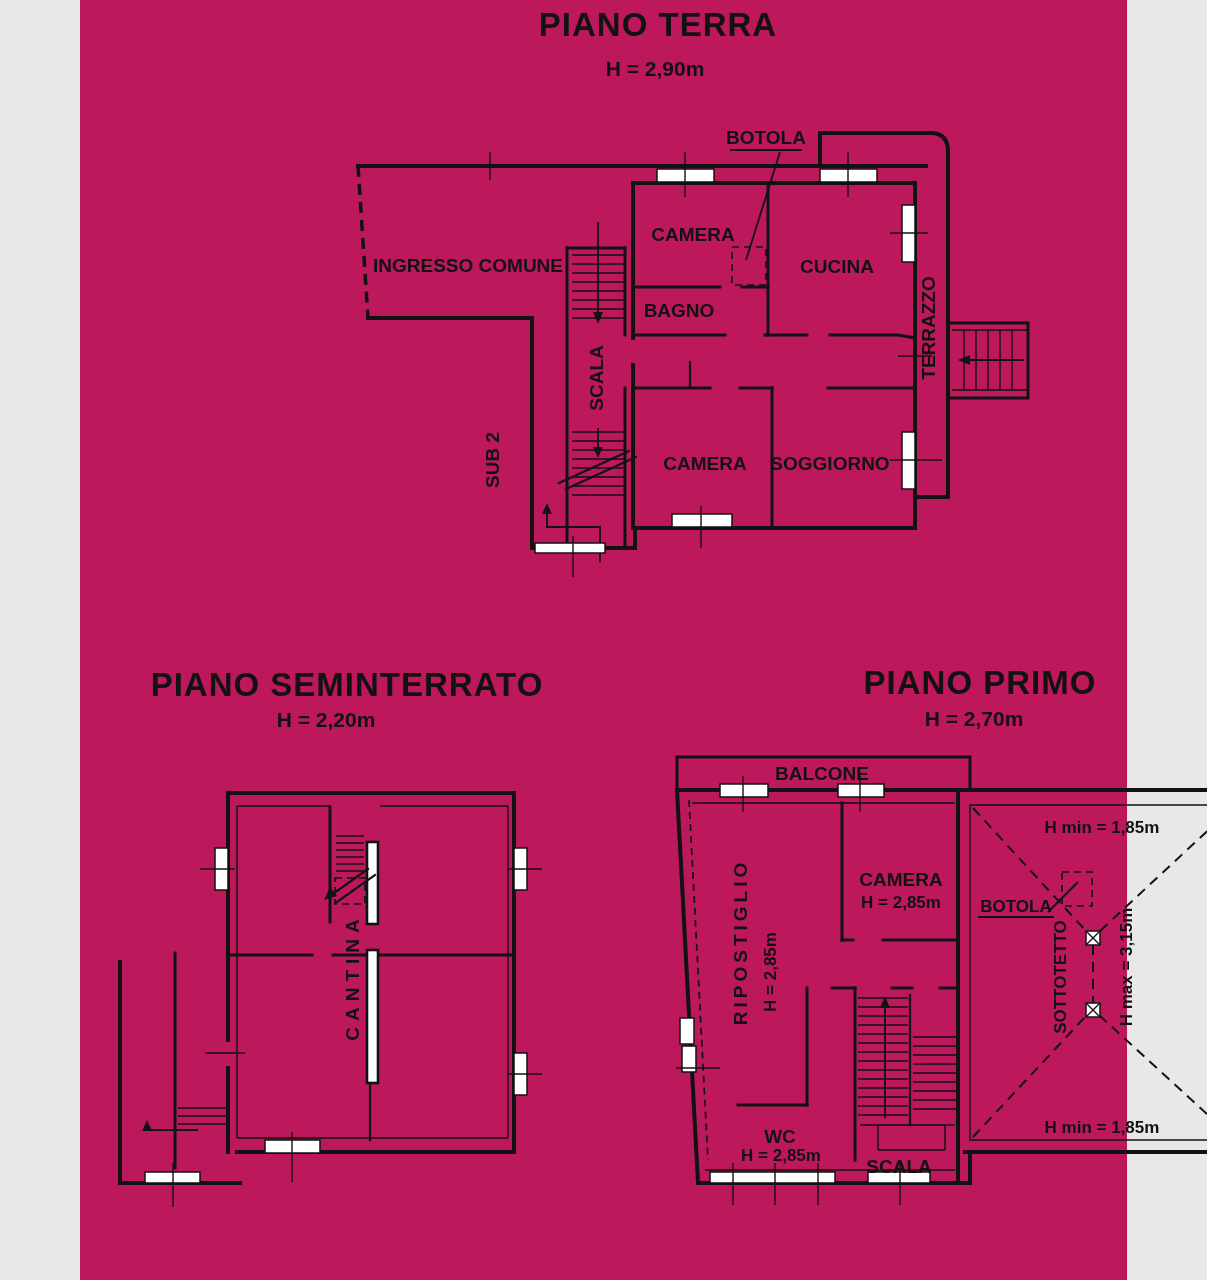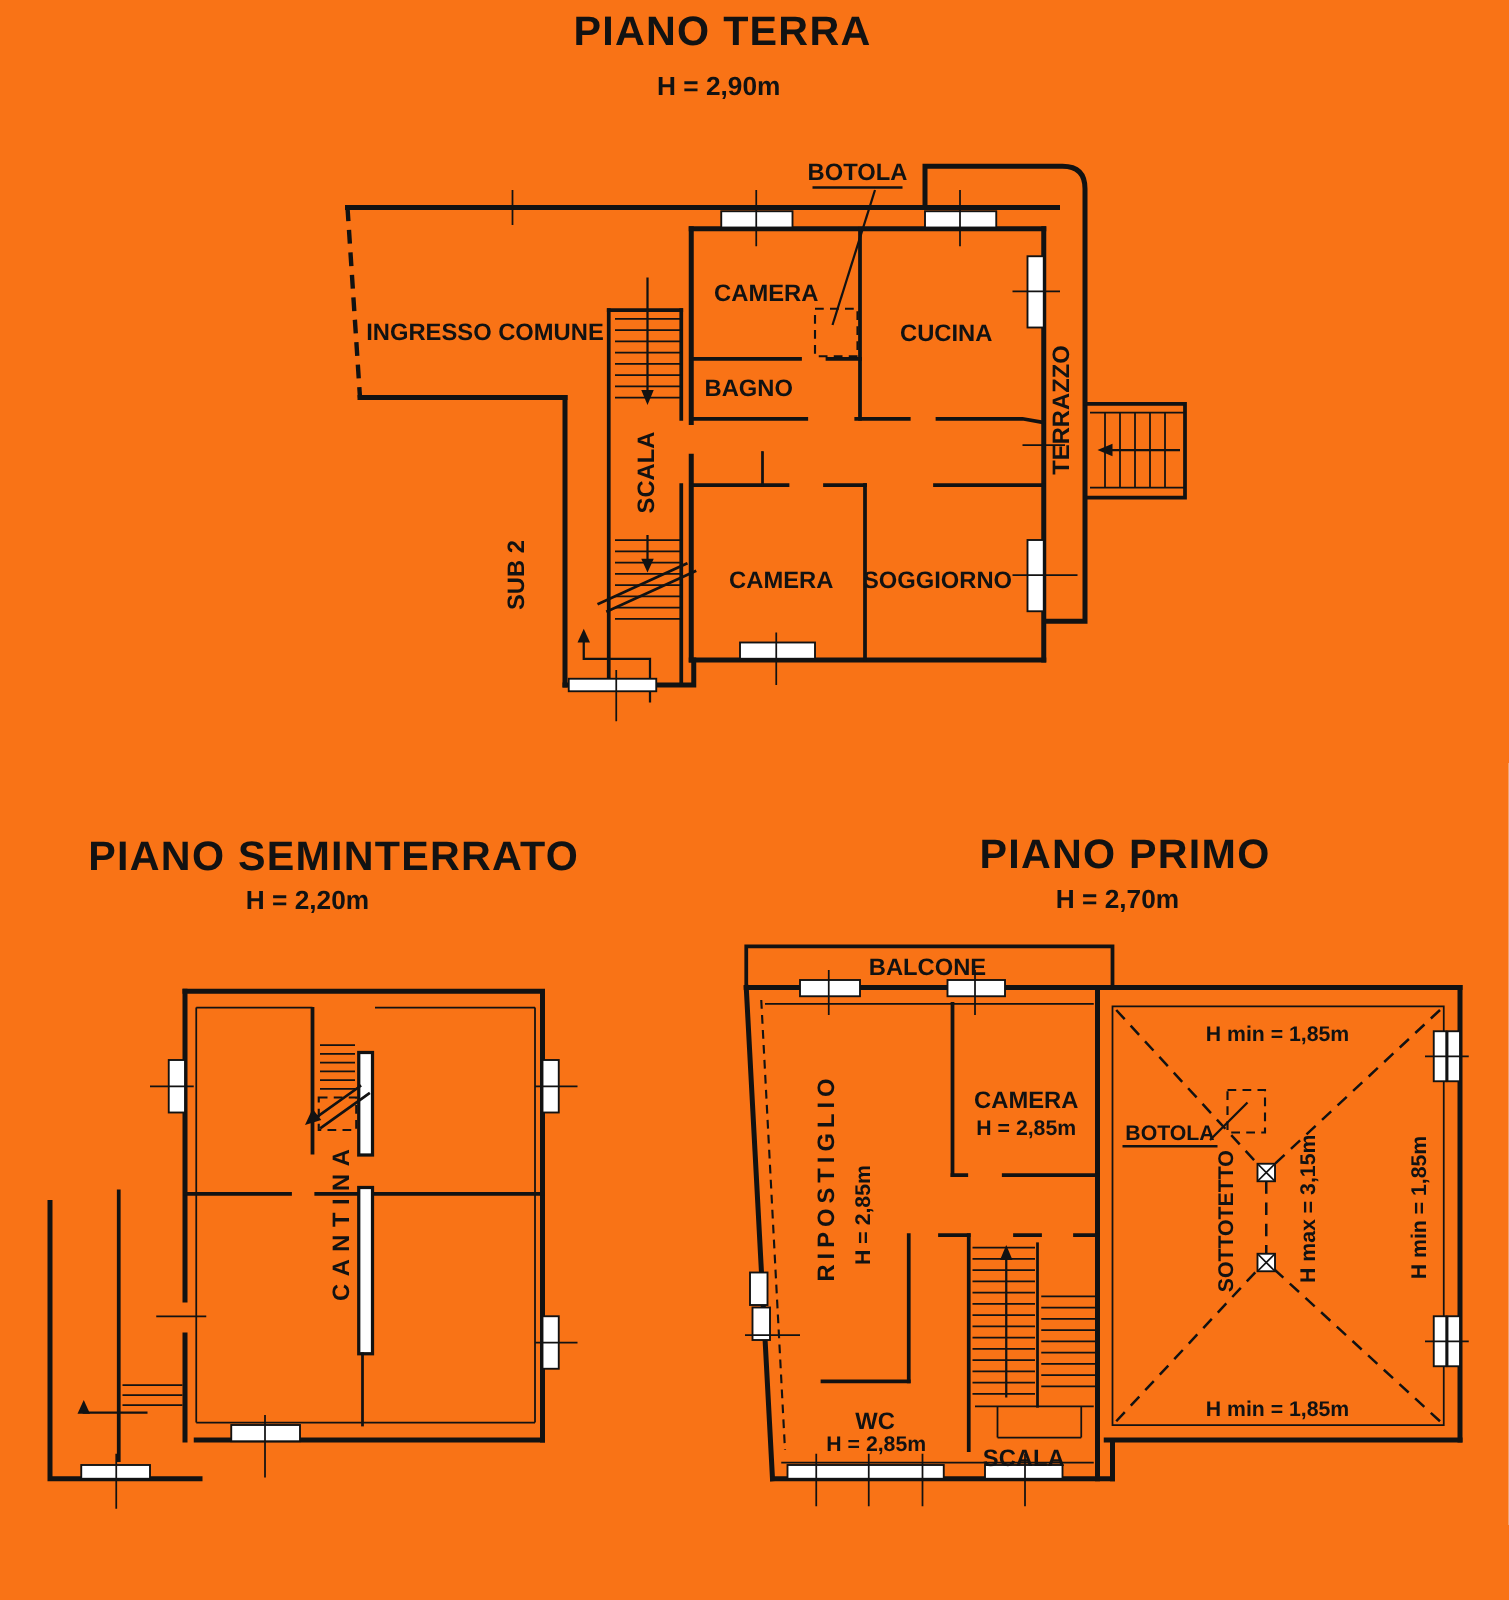--- a/index.html
+++ b/index.html
@@ -1,16 +1,16 @@
 <!DOCTYPE html>
 <html><head>
 <meta charset="utf-8">
 <style>
   html,body{margin:0;padding:0;background:#e8e8e8;}
-  .canvas{position:relative;width:1207px;height:1280px;background:#f97316;margin:0 auto;
+  .canvas{position:relative;width:1047px;height:1280px;background:#be185d;margin:0 auto;
           font-family:"Liberation Sans","DejaVu Sans",sans-serif;}
   svg{position:absolute;left:0;top:0;}
   
   .w4{stroke:#121212;stroke-width:4;fill:none;stroke-linecap:square;}
   .w3{stroke:#121212;stroke-width:3;fill:none;stroke-linecap:square;}
   .w2{stroke:#121212;stroke-width:2.2;fill:none;stroke-linecap:square;}
   .thin{stroke:#121212;stroke-width:1.4;fill:none;stroke-linecap:butt;}
   .dash4{stroke:#121212;stroke-width:3.5;fill:none;stroke-dasharray:11 7;}
   .dash2{stroke:#121212;stroke-width:1.7;fill:none;stroke-dasharray:7 5;}
   .dashdiag{stroke:#121212;stroke-width:2;fill:none;stroke-dasharray:10 7;}

